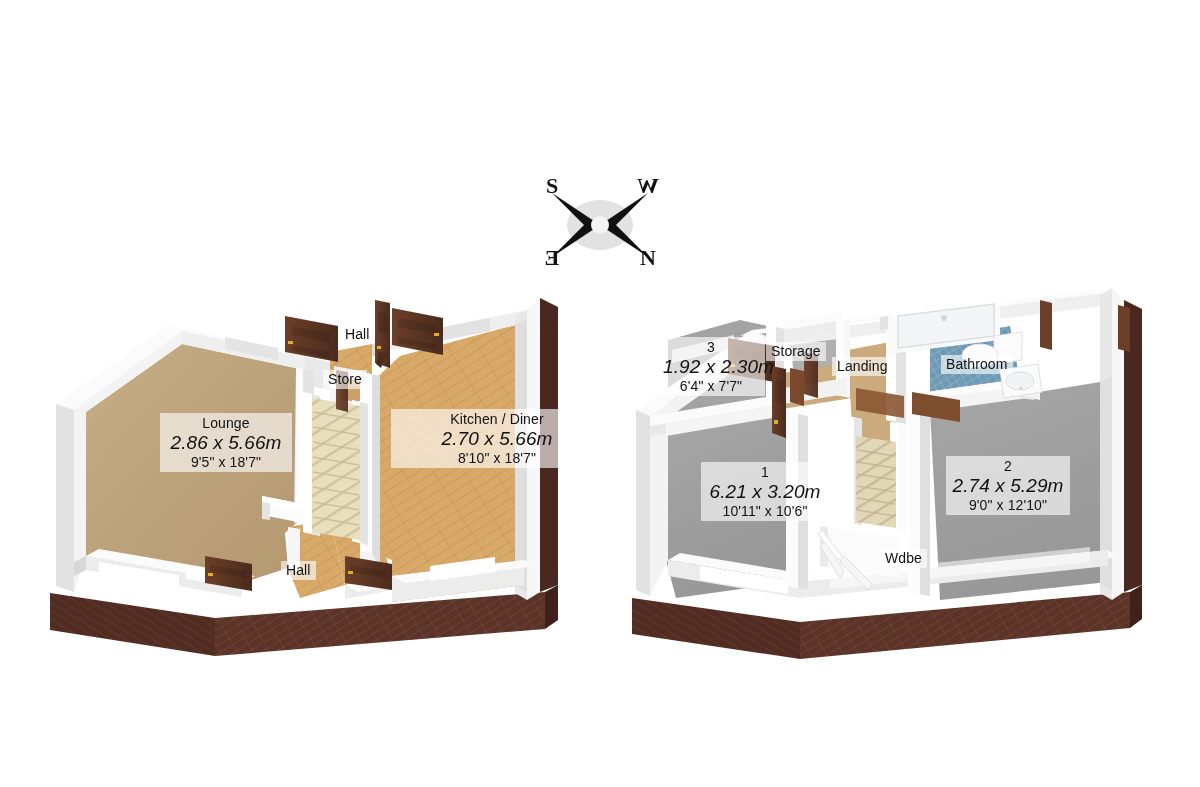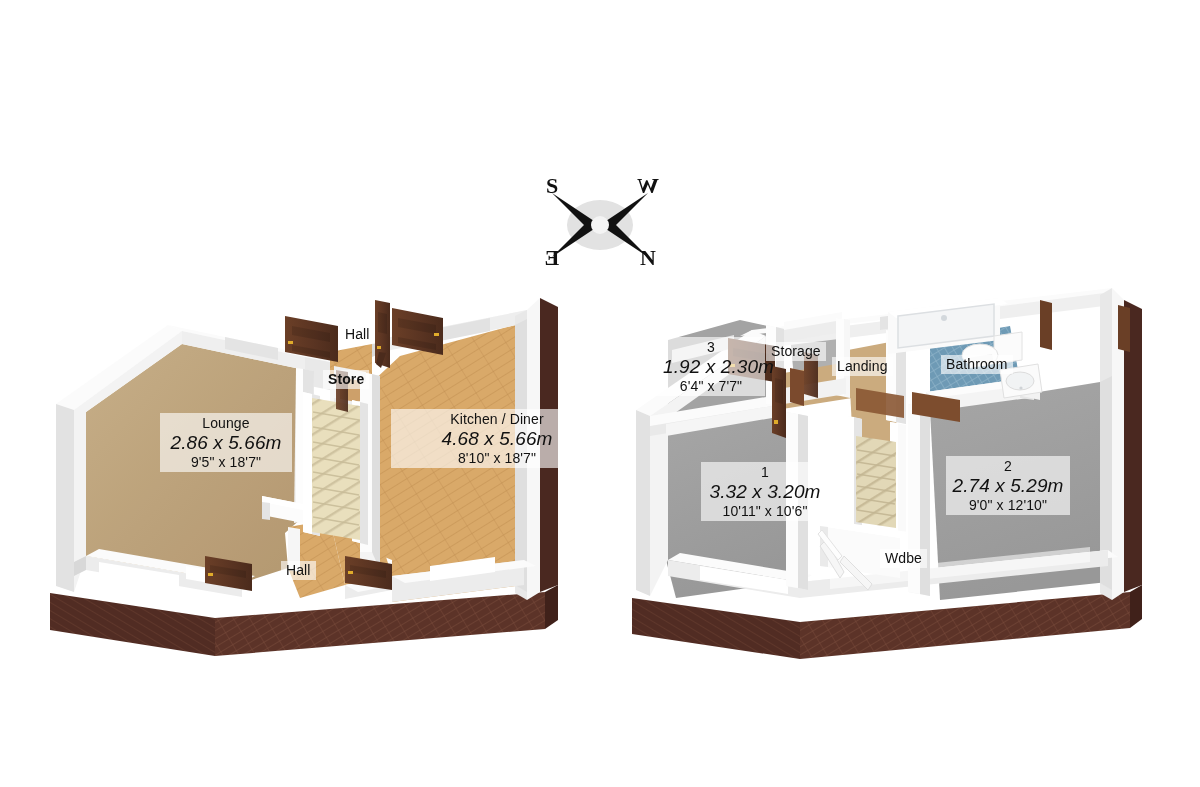--- a/index.html
+++ b/index.html
@@ -410,45 +410,45 @@
   </svg>
 
   <div class="label" style="left:160px;top:413px;width:120px;">
     <span class="l1">Lounge</span>
     <span class="l2">2.86 x 5.66m</span>
     <span class="l3">9'5" x 18'7"</span>
   </div>
 
   <div class="label" style="left:391px;top:409px;width:116px;padding-left:48px;">
     <span class="l1">Kitchen / Diner</span>
-    <span class="l2">4.68 x 5.66m</span>
+    <span class="l2">2.70 x 5.66m</span>
     <span class="l3">8'10" x 18'7"</span>
   </div>
 
   <div class="label small" style="left:340px;top:325px;">
     <span class="l1">Hall</span>
   </div>
 
-  <div class="label small" style="left:323px;top:370px;font-weight:bold;">
+  <div class="label small" style="left:323px;top:370px;">
     <span class="l1">Store</span>
   </div>
 
   <div class="label small" style="left:281px;top:561px;">
     <span class="l1">Hall</span>
   </div>
 
   <div class="label" style="left:657px;top:337px;width:96px;">
     <span class="l1">3</span>
     <span class="l2">1.92 x 2.30m</span>
     <span class="l3">6'4" x 7'7"</span>
   </div>
 
   <div class="label" style="left:701px;top:462px;width:116px;">
     <span class="l1">1</span>
-    <span class="l2">3.32 x 3.20m</span>
+    <span class="l2">6.21 x 3.20m</span>
     <span class="l3">10'11" x 10'6"</span>
   </div>
 
   <div class="label" style="left:946px;top:456px;width:112px;">
     <span class="l1">2</span>
     <span class="l2">2.74 x 5.29m</span>
     <span class="l3">9'0" x 12'10"</span>
   </div>
 
   <div class="label small" style="left:766px;top:312px;margin-top:30px;">

